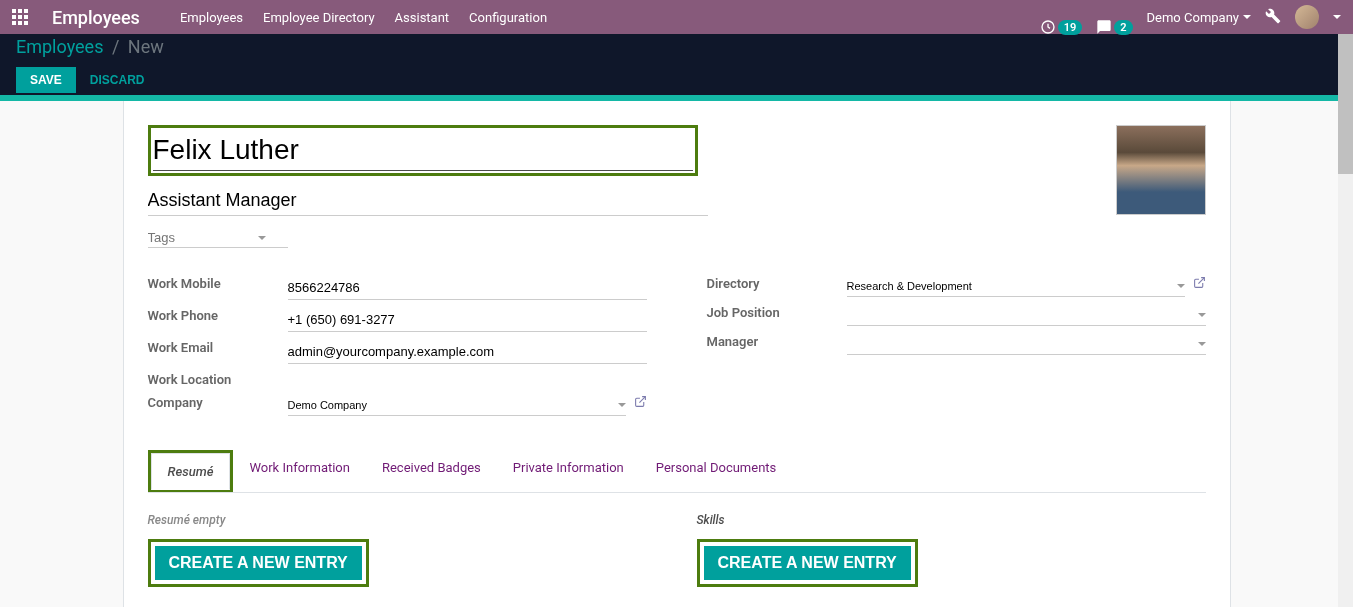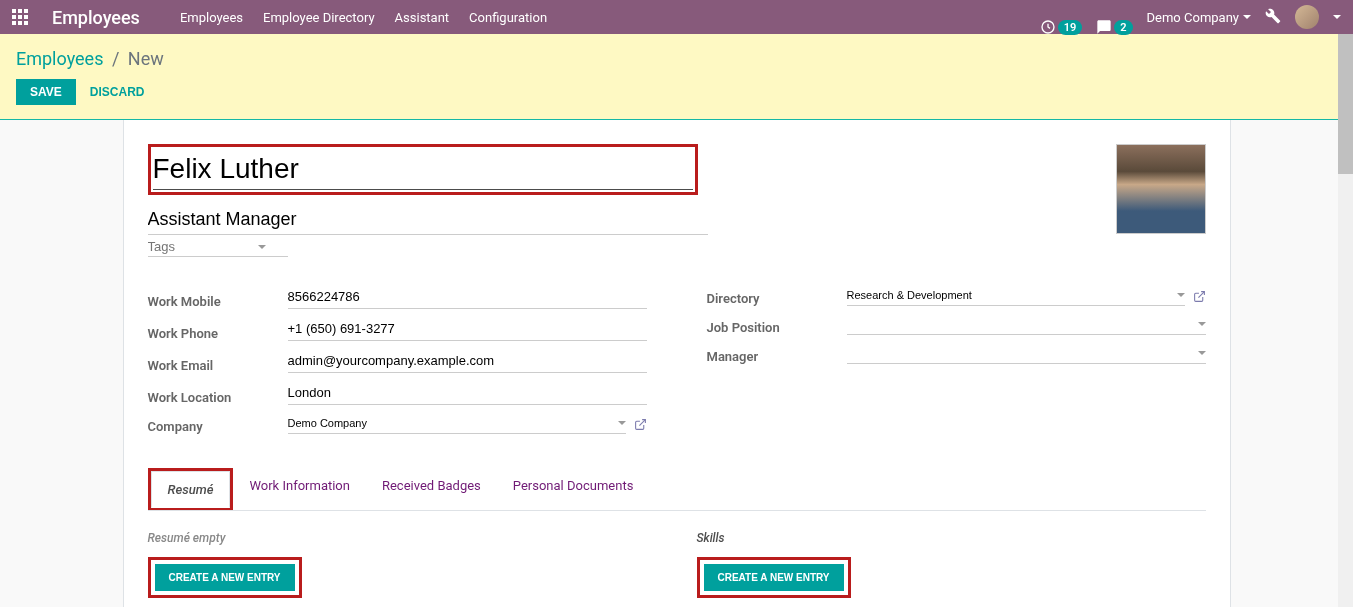--- a/index.html
+++ b/index.html
@@ -14,71 +14,71 @@
     .nav-menu { display: flex; gap: 20px; }
     .nav-menu-item { color: #fff; cursor: pointer; font-size: 13px; }
     .navbar-right { margin-left: auto; display: flex; align-items: center; gap: 14px; }
     .nav-icon-badge { position: relative; cursor: pointer; display: flex; align-items: center; margin-top: 20px; }
     .badge { background: #00a09d; color: #fff; border-radius: 10px; padding: 1px 6px; font-size: 11px; margin-left: 2px; font-weight: 600; }
     .company-name { cursor: pointer; display: flex; align-items: center; gap: 4px; }
     .avatar { width: 24px; height: 24px; border-radius: 50%; background: linear-gradient(135deg, #d4b896 0%, #a0826d 100%); cursor: pointer; }
     .caret-down { width: 0; height: 0; border-left: 4px solid transparent; border-right: 4px solid transparent; border-top: 4px solid currentColor; display: inline-block; }
     
     
-    .control-panel { background: #fef9c3; padding: 14px 16px; border-bottom: 1px solid #14b8a6; }
+    .control-panel { background: #0f172a; padding: 2px 16px; border-bottom: 6px solid #14b8a6; }
     .breadcrumb { font-size: 18px; margin-bottom: 10px; }
     .breadcrumb .root { color: #00a09d; cursor: pointer; }
     .breadcrumb .sep { color: #6c757d; margin: 0 4px; }
     .breadcrumb .current { color: #6c757d; }
     .cp-buttons { display: flex; gap: 14px; align-items: center; }
     .btn-save { background: #00a09d; color: #fff; border: none; padding: 6px 14px; font-weight: 600; font-size: 12px; cursor: pointer; }
     .btn-discard { background: none; border: none; color: #00a09d; font-weight: 600; font-size: 12px; cursor: pointer; }
     
     
     .form-wrap { max-width: 1140px; margin: 0 auto; padding: 0 16px; }
     .form-sheet { background: #fff; border: 1px solid #dee2e6; border-top: none; padding: 24px; position: relative; }
     
-    .highlight-red { border: 3px solid #b91c1c; }
+    .highlight-red { border: 3px solid #4d7c0f; }
     
     
     .title-row { display: flex; justify-content: space-between; align-items: flex-start; }
     .title-left { flex: 1; max-width: 580px; }
     .name-wrapper { display: inline-block; padding: 2px; }
     .name-input { font-size: 28px; border: none; border-bottom: 1px solid #4c4c4c; padding: 4px 0; width: 540px; outline: none; background: transparent; }
     .job-title-input { font-size: 18px; border: none; border-bottom: 1px solid #ccc; padding: 4px 0; width: 560px; margin-top: 10px; outline: none; background: transparent; }
-    .tags-field { margin-top: 2px; display: flex; align-items: center; border-bottom: 1px solid #ccc; width: 140px; padding: 2px 0; }
+    .tags-field { margin-top: 12px; display: flex; align-items: center; border-bottom: 1px solid #ccc; width: 140px; padding: 2px 0; }
     .tags-field input { border: none; outline: none; color: #999; font-size: 13px; width: 110px; background: transparent; }
     .tags-field .caret-down { border-top-color: #999; }
     
     .photo-box { width: 90px; height: 90px; background: #ddd; border: 1px solid #ccc; overflow: hidden; cursor: pointer; }
     .photo-box .ph { width: 100%; height: 100%; background: linear-gradient(180deg, #8b6f5c 0%, #5a4a3a 30%, #c8a888 45%, #3d5a7a 75%); }
     
     
     .fields-grid { display: flex; gap: 60px; margin-top: 24px; }
     .fields-col { flex: 1; }
-    .field-row { display: flex; align-items: flex-end; padding: 4px 0; }
+    .field-row { display: flex; align-items: flex-start; padding: 4px 0; }
     .field-label { width: 140px; font-weight: 600; color: #666; font-size: 13px; }
     .field-input { flex: 1; border: none; border-bottom: 1px solid #ccc; padding: 4px 0; outline: none; font-size: 13px; background: transparent; }
     .field-select { flex: 1; display: flex; align-items: center; border-bottom: 1px solid #ccc; padding: 4px 0; }
     .field-select input { border: none; outline: none; flex: 1; font-size: 11px; background: transparent; }
     .field-select .caret-down { border-top-color: #999; margin-left: 4px; }
     .ext-link { margin-left: 8px; color: #7c7bad; cursor: pointer; font-size: 14px; }
     
     
     .tabs { display: flex; border-bottom: 1px solid #dee2e6; margin-top: 30px; }
     .tab { padding: 10px 16px; cursor: pointer; color: #701a75; font-size: 13px; }
     .tab.active { border: 1px solid #dee2e6; border-bottom-color: #fff; margin-bottom: -1px; color: #4c4c4c; font-weight: 500; background: #fff; }
     .tab-highlight { display: inline-block; font-style: italic; }
     
     
     .tab-content { display: flex; gap: 40px; padding-top: 20px; }
     .tab-col { flex: 1; }
     .section-title { font-size: 12px; font-style: italic; color: #888; margin-bottom: 12px; font-weight: 500; }
     .btn-create-wrap { display: inline-block; padding: 4px; }
-    .btn-create { background: #00a09d; color: #fff; border: none; padding: 8px 14px; font-weight: 700; font-size: 10px; cursor: pointer; }
+    .btn-create { background: #00a09d; color: #fff; border: none; padding: 8px 14px; font-weight: 700; font-size: 16px; cursor: pointer; }
     
     
     .scroll-track { position: fixed; right: 0; top: 34px; bottom: 0; width: 15px; background: #f0f0f0; }
     .scroll-thumb { position: absolute; top: 0; width: 100%; height: 140px; background: #c0c0c0; }
   </style>
 </head>
 <body>
 
 <div class="navbar">
   <div class="navbar-left">
@@ -168,21 +168,20 @@
         <div class="field-row">
           <div class="field-label">Work Phone</div>
           <input class="field-input" value="+1 (650) 691-3277" style="">
         </div>
         <div class="field-row">
           <div class="field-label">Work Email</div>
           <input class="field-input" value="admin@yourcompany.example.com" style="">
         </div>
         <div class="field-row">
           <div class="field-label">Work Location</div>
-          <input class="field-input" value="London" style="">
         </div>
         <div class="field-row">
           <div class="field-label">Company</div>
           <div class="field-select">
             <input value="Demo Company" style="">
             <span class="caret-down"></span>
           </div>
           <span class="ext-link">
             <svg width="13" height="13" viewBox="0 0 24 24" fill="none" stroke="currentColor" stroke-width="2">
                 <path d="M18 13v6a2 2 0 0 1-2 2H5a2 2 0 0 1-2-2V8a2 2 0 0 1 2-2h6"></path>
@@ -223,20 +222,21 @@
         </div>
       </div>
     </div>
 
     <div class="tabs">
       <span class="tab-highlight highlight-red">
         <div class="tab active">Resumé</div>
       </span>
       <div class="tab">Work Information</div>
       <div class="tab">Received Badges</div>
+      <div class="tab">Private Information</div>
       <div class="tab">Personal Documents</div>
     </div>
 
     <div class="tab-content">
       <div class="tab-col">
         <div class="section-title">Resumé empty</div>
         <span class="btn-create-wrap highlight-red">
           <button class="btn-create">CREATE A NEW ENTRY</button>
         </span>
       </div>

